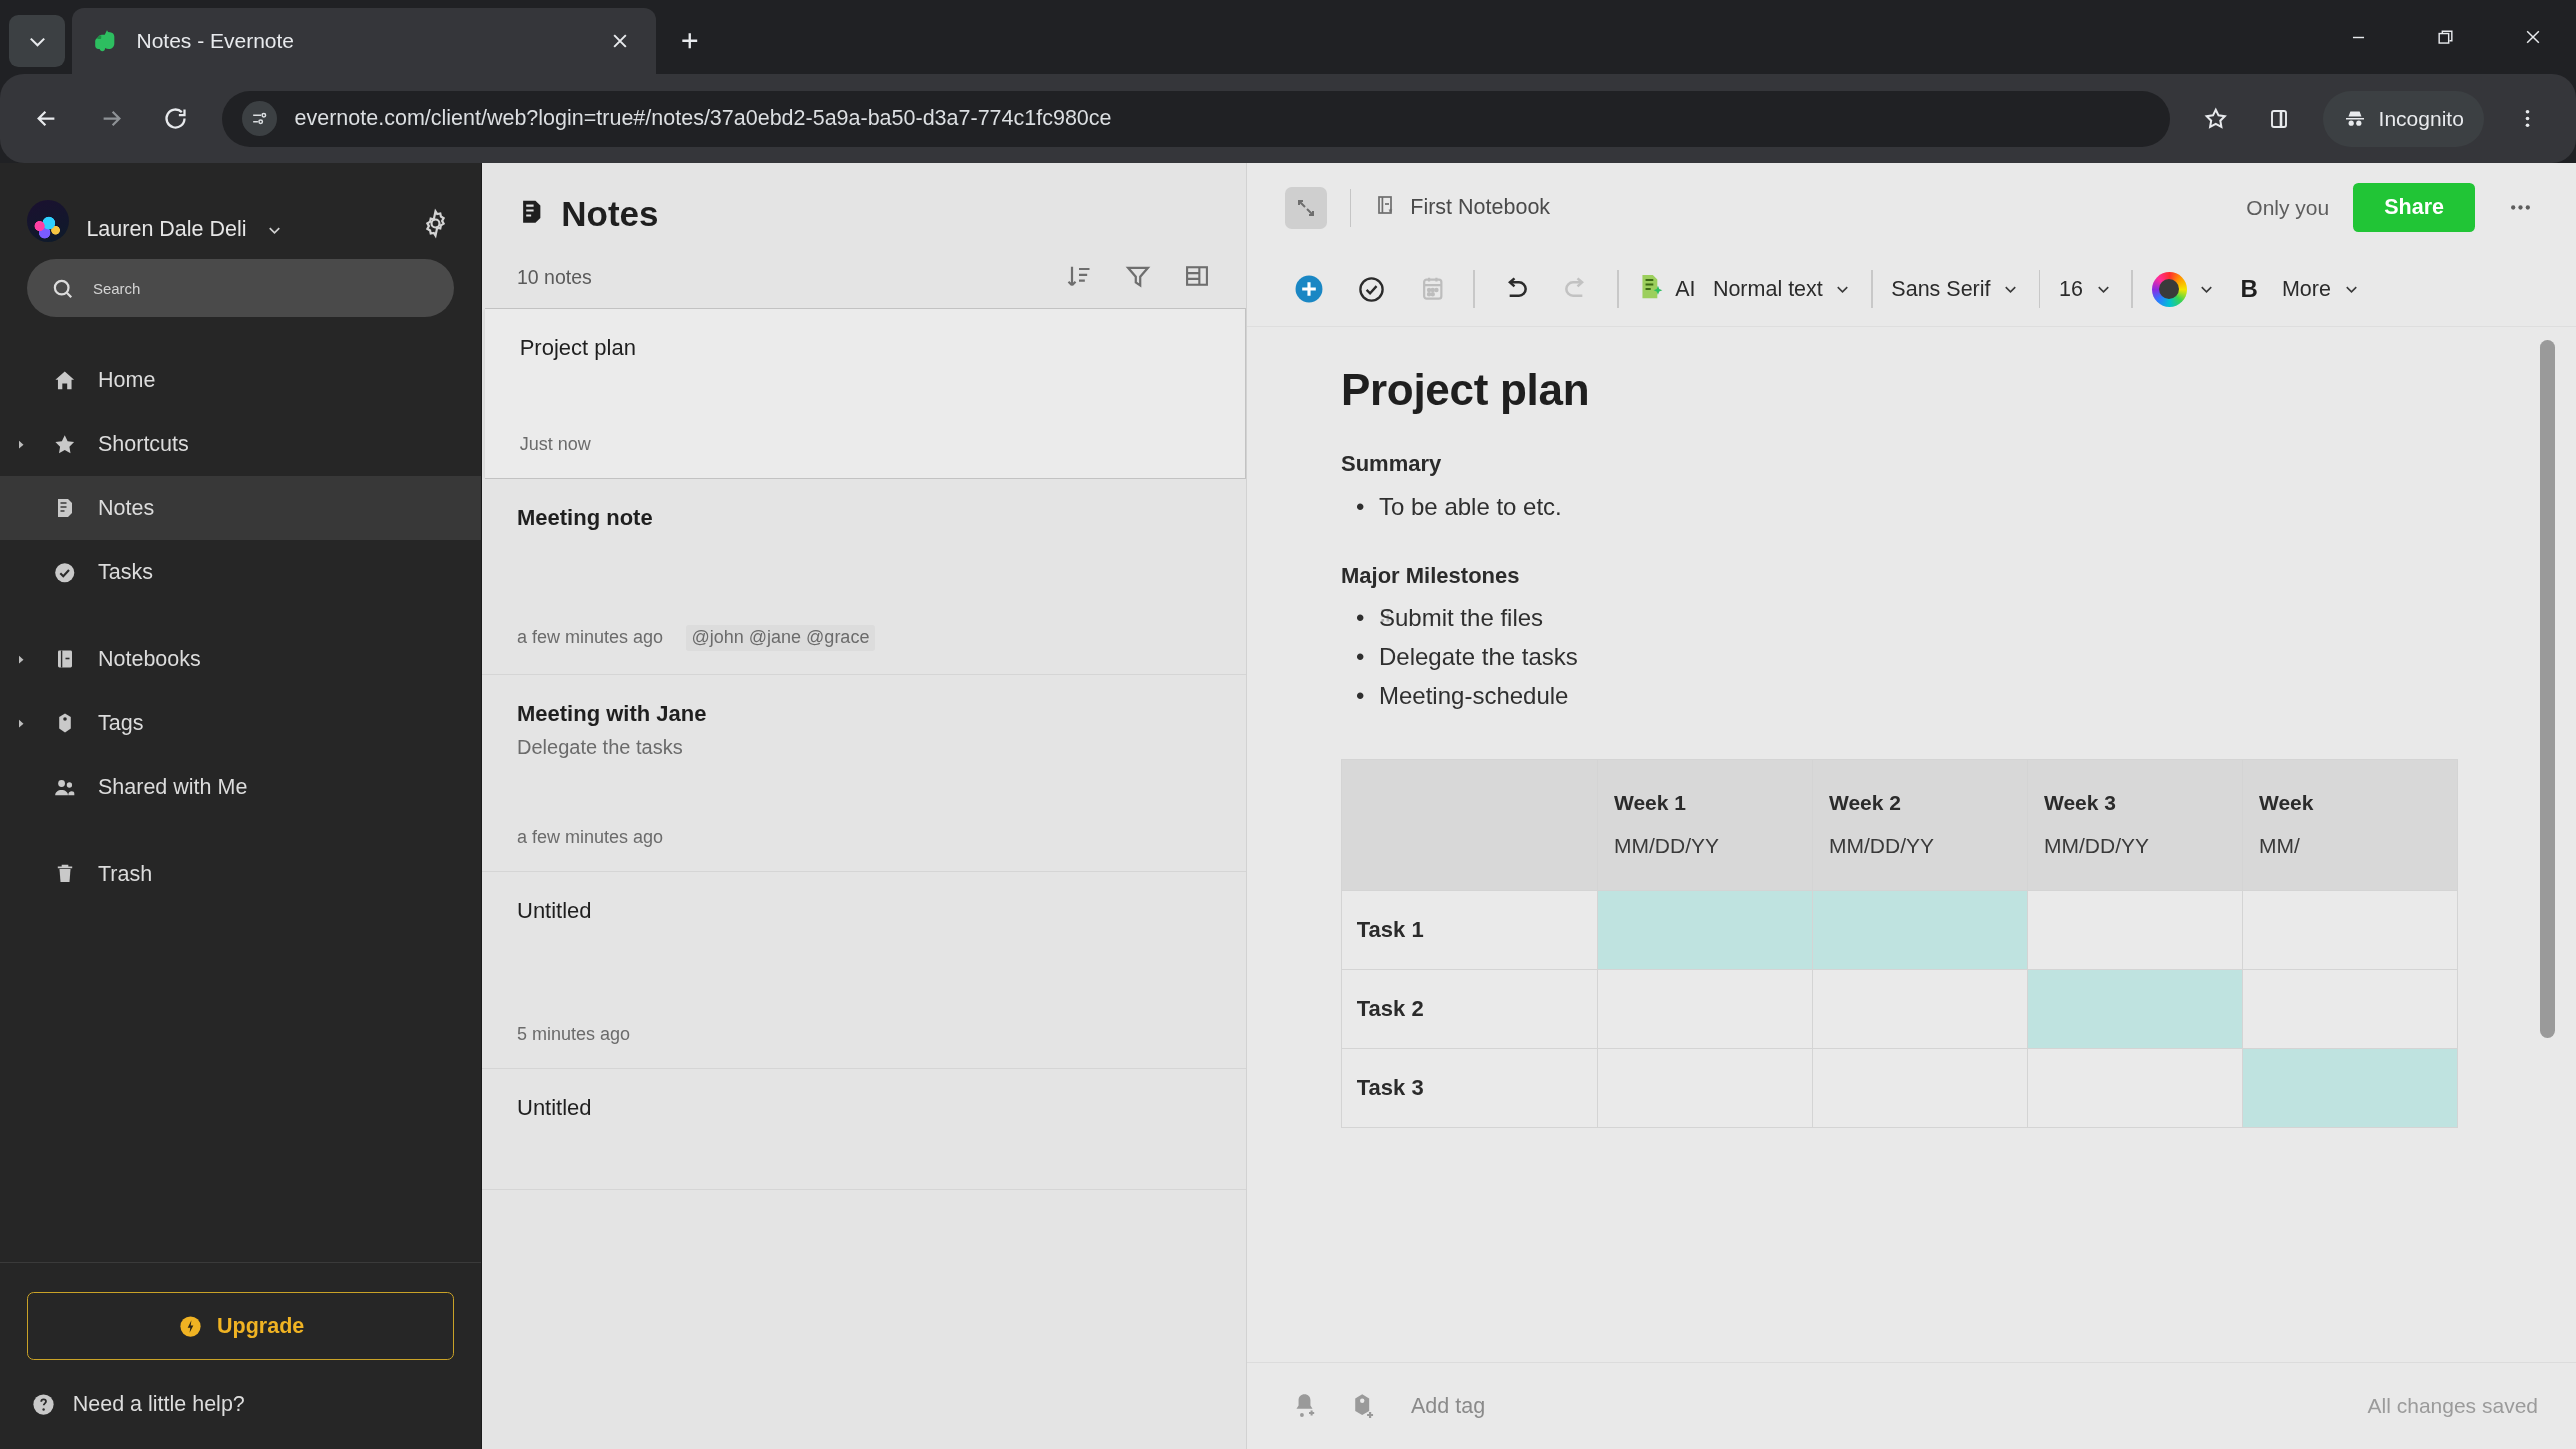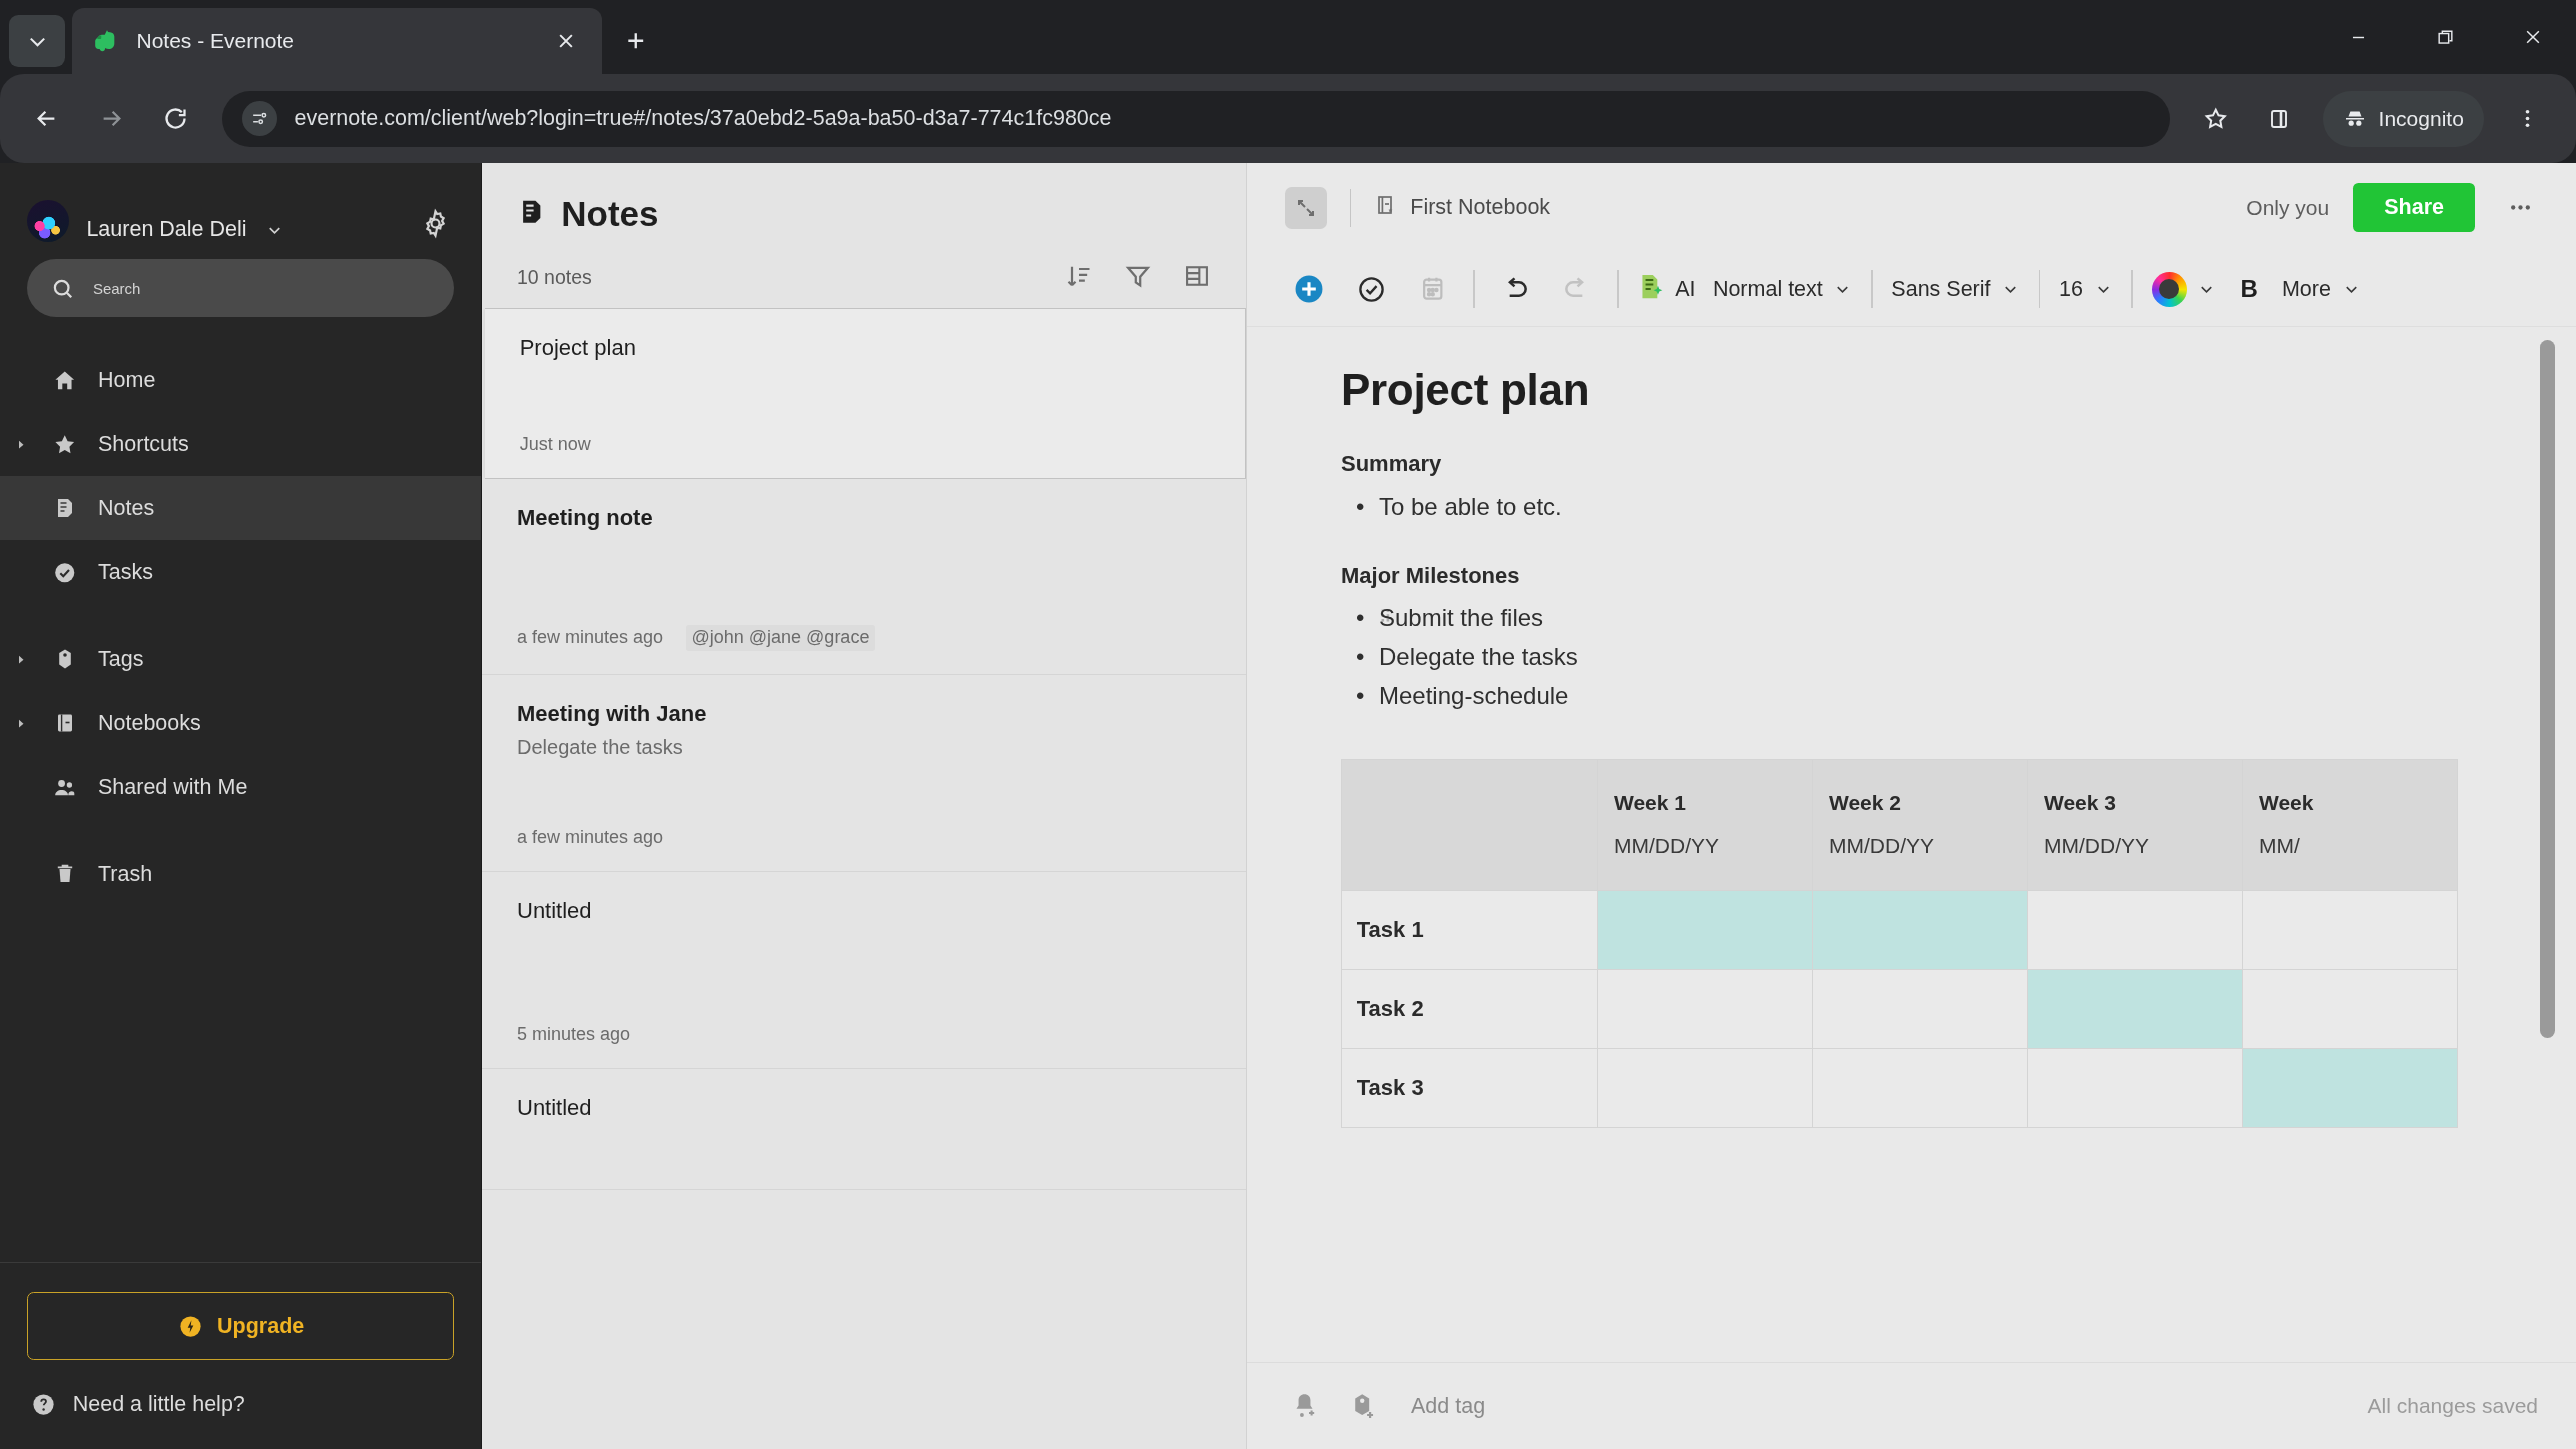--- a/index.html
+++ b/index.html
@@ -16,21 +16,21 @@
   .tabstrip {
     height: 74px; background: #202124; display: flex; align-items: flex-end;
     padding-left: 9.4px; position: relative; flex: 0 0 74px;
   }
   .tab-search {
     width: 56px; height: 52px; background: #3c4043; border-radius: 9.4px;
     display: flex; align-items: center; justify-content: center; margin-bottom: 6.7px; margin-right: 6.7px;
   }
   .tab-search svg { width: 23px; height: 23px; }
   .tab {
-    width: 530px; height: 66px; background: #35363a; border-radius: 12px 12px 0 0;
+    width: 584px; height: 66px; background: #35363a; border-radius: 12px 12px 0 0;
     display: flex; align-items: center; padding: 0 19px; gap: 17.4px; position: relative;
   }
   .tab-favicon { width: 28px; height: 28px; flex: 0 0 28px; display:flex; align-items:center; justify-content:center;}
   .tab-title {
     color: #e8eaed; font-size: 21px; flex: 1; white-space: nowrap; overflow: hidden; text-overflow: ellipsis;
   }
   .tab-close { width: 35px; height: 35px; display: flex; align-items: center; justify-content: center; border-radius: 50%; }
   .newtab {
     width: 46px; height: 46px; display: flex; align-items: center; justify-content: center;
     margin-bottom: 10.7px; margin-left: 10.7px; border-radius: 50%;
@@ -382,40 +382,40 @@
         </div>
         <div class="nav-gap"></div>
         <div class="nav-item">
           <span class="twisty">
             <svg viewBox="0 0 24 24" width="13.4" height="13.4" fill="#bdbdbd">
                 <path d="M9 5l8 7-8 7z"></path>
               </svg>
           </span>
           <span class="ico">
             <svg viewBox="0 0 24 24" width="24" height="24" fill="#c9c9c9">
-                <path d="M12 2.6L6.2 6v11.6L12 21.4l5.8-3.8V6z"></path>
-                <circle cx="12" cy="8" r="1.8" fill="#2b2b2b"></circle>
-              </svg>
-          </span>
-          <span>Tags</span>
+                <rect x="5" y="3.5" width="14" height="17" rx="1.4"></rect>
+                <path d="M8.6 3.5v17" stroke="#2b2b2b" stroke-width="1.4"></path>
+                <path d="M12.5 11.5h4" stroke="#2b2b2b" stroke-width="1.6"></path>
+              </svg>
+          </span>
+          <span>Notebooks</span>
         </div>
         <div class="nav-item">
           <span class="twisty">
             <svg viewBox="0 0 24 24" width="13.4" height="13.4" fill="#bdbdbd">
                 <path d="M9 5l8 7-8 7z"></path>
               </svg>
           </span>
           <span class="ico">
             <svg viewBox="0 0 24 24" width="24" height="24" fill="#c9c9c9">
-                <rect x="5" y="3.5" width="14" height="17" rx="1.4"></rect>
-                <path d="M8.6 3.5v17" stroke="#2b2b2b" stroke-width="1.4"></path>
-                <path d="M12.5 11.5h4" stroke="#2b2b2b" stroke-width="1.6"></path>
-              </svg>
-          </span>
-          <span>Notebooks</span>
+                <path d="M12 2.6L6.2 6v11.6L12 21.4l5.8-3.8V6z"></path>
+                <circle cx="12" cy="8" r="1.8" fill="#2b2b2b"></circle>
+              </svg>
+          </span>
+          <span>Tags</span>
         </div>
         <div class="nav-item">
           <span class="twisty"></span>
           <span class="ico">
             <svg viewBox="0 0 24 24" width="25.5" height="25.5" fill="#c9c9c9">
                 <circle cx="9" cy="8" r="3.2"></circle>
                 <circle cx="16.4" cy="9.4" r="2.5"></circle>
                 <path d="M3 19c0-3.2 2.7-5 6-5s6 1.8 6 5z"></path>
                 <path d="M15.2 19c0-2.2 1.5-3.7 3.4-3.7 1.4 0 2.4.7 2.4 2.2V19z"></path>
               </svg>

